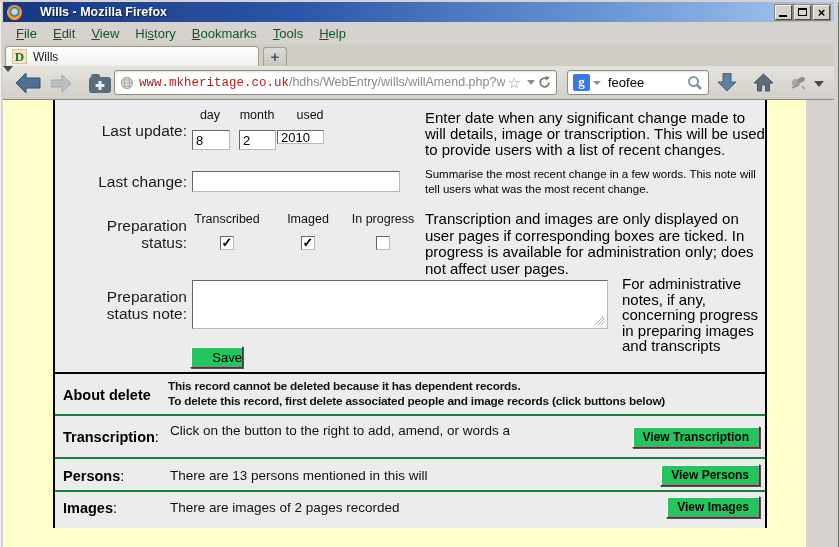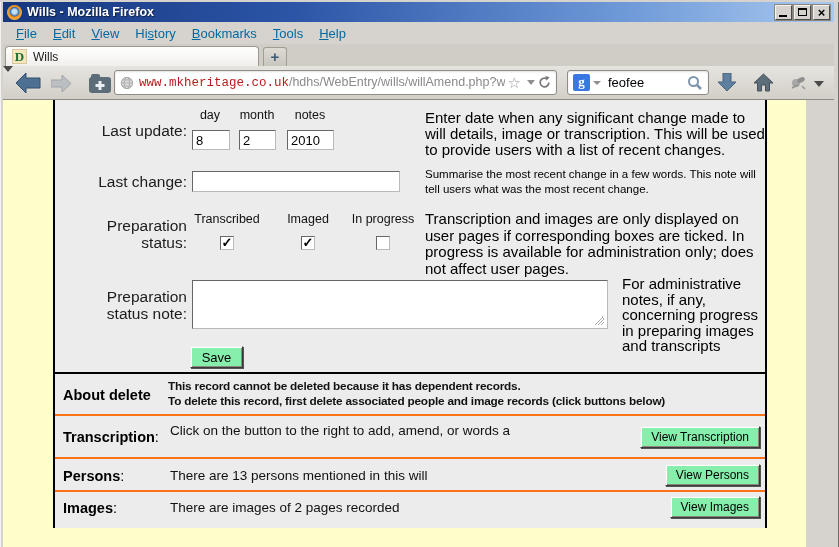--- a/index.html
+++ b/index.html
@@ -11,31 +11,31 @@
   .frame-left  { left:0; top:0; width:3px; height:547px; background:#d6d3ce; border-left:1px solid #f2f1ee; z-index:50; }
   .frame-right { left:834px; top:0; width:5px; height:547px; background:#d6d3ce; border-right:1px solid #6e6b66; z-index:50; }
   .frame-top   { left:0; top:0; width:839px; height:2px; background:#d6d3ce; z-index:50; }
 
   
   .titlebar { left:3px; top:2px; width:831px; height:20px;
     background:linear-gradient(90deg,#16377e 0%,#2c55a7 35%,#6f9ad8 75%,#a9c9ef 100%);
     display:flex; align-items:center; padding:0 4px; }
   .fx-icon { width:15px; height:15px; border-radius:50%; flex:0 0 auto;
     background:radial-gradient(circle at 45% 42%, #bfe0fa 0 22%, #2f6ca8 38%, #f believe0 0) , radial-gradient(circle at 50% 50%, #8fc4ef 0 30%, #2f6ca8 44%, #ef8a1c 48%, #f7b23e 68%, #b35a10 100%); }
-  .title-text { color:#fff; font-weight:bold; font-size:12.5px; margin-left:5px; text-shadow:1px 1px 1px rgba(0,0,0,.55); flex:1 1 auto; }
+  .title-text { color:#fff; font-weight:bold; font-size:12.5px; margin-left:18px; text-shadow:1px 1px 1px rgba(0,0,0,.55); flex:1 1 auto; }
   .win-btn { width:17px; height:15px; background:#d6d3ce; margin-left:2px; position:relative;
     border:1px solid; border-color:#f4f3f0 #4c4a46 #4c4a46 #f4f3f0; box-shadow:0 0 0 1px #8a8781; flex:0 0 auto;
     display:flex; align-items:center; justify-content:center; }
   .g-min { position:absolute; left:3px; bottom:2px; width:8px; height:2px; background:#000; }
   .g-max { width:9px; height:8px; border:1px solid #000; border-top-width:2px; }
   .g-close { font-size:13px; font-weight:bold; color:#000; line-height:1; }
 
   
   .menubar { left:3px; top:22px; width:831px; height:22px; background:#d6d3ce; display:flex; align-items:center; padding-left:5px; }
-  .menu-item { font-size:13px; color:#0369a1; padding:2px 8px; cursor:default; }
+  .menu-item { font-size:13px; color:#14532d; padding:2px 8px; cursor:default; }
   .menu-item u { text-decoration:underline; }
 
   
   .tabbar { left:3px; top:44px; width:831px; height:22px; background:#d0cdc6; }
   .tab { position:absolute; left:2px; top:2px; width:254px; height:20px;
     background:linear-gradient(#ffffff,#f1efec); border:1px solid #9b988f; border-bottom:none;
     border-radius:4px 4px 0 0; display:flex; align-items:center; padding:0 6px; }
   .favicon { width:15px; height:15px; background:#f4e6bd; border:1px solid #dcc握a0; color:#1d6e33;
     font-family:"Liberation Serif", serif; font-weight:bold; font-size:13px; line-height:13px;
     text-align:center; flex:0 0 auto; }
@@ -71,31 +71,31 @@
   .subl { position:absolute; font-size:12.5px; color:#111; text-align:center; }
   .sunken { background:#fff; border:1px solid; border-color:#666 #b9b9b9 #b9b9b9 #666; font-size:13px; padding:1px 3px;
     font-family:"Liberation Sans", sans-serif; }
   .help { position:absolute; font-size:15px; color:#000; line-height:16px; }
   .checkbox { position:absolute; width:14px; height:14px; background:#fff; border:1px solid; border-color:#666 #bbb #bbb #666;
     text-align:center; }
   .checkbox.on::after { content:"✓"; font-size:13px; font-weight:bold; color:#000; line-height:12px; display:block; }
   textarea.sunken { resize:none; }
   .grip { position:absolute; right:2px; bottom:2px; width:10px; height:10px;
     background:linear-gradient(135deg, transparent 50%, #aaa 50%, #aaa 55%, transparent 55%, transparent 65%, #aaa 65%, #aaa 70%, transparent 70%, transparent 80%, #aaa 80%, #aaa 85%, transparent 85%); }
-  .btn3d { background:#86efac; border:1px solid; border-color:#efeeea #3a3a3a #3a3a3a #efeeea;
+  .btn3d { background:#22c55e; border:1px solid; border-color:#efeeea #3a3a3a #3a3a3a #efeeea;
     box-shadow:inset 1px 1px 0 #fff, inset -1px -1px 0 #8b897f, 1px 1px 0 #555;
-    font-family:"Liberation Sans", sans-serif; font-size:13px; color:#000; text-align:center; }
+    font-family:"Liberation Sans", sans-serif; font-size:13px; color:#000; text-align:right; }
 
   .sections { position:absolute; left:0; top:272px; width:710px; border-top:2px solid #000; }
-  .section { position:relative; width:100%; border-bottom:2px solid #f97316; }
+  .section { position:relative; width:100%; border-bottom:2px solid #15803d; }
   .sec-title { position:absolute; left:8px; font-weight:bold; font-size:14.5px; color:#000; }
   .sec-title .colon { font-weight:normal; }
   .sec-body { position:absolute; left:115px; font-size:13.5px; color:#111; line-height:16px; }
   .sec-body-small { position:absolute; left:113px; font-size:11.8px; font-weight:bold; letter-spacing:-0.2px; color:#111; line-height:15px; }
-  .sec-btn { position:absolute; right:5px; padding:3px 10px; font-size:12px; }
+  .sec-btn { position:absolute; right:5px; padding:3px 10px; font-size:12px;font-weight:bold; }
 
   svg { display:block; }
 </style>
 </head>
 <body>
 
 <div class="abs titlebar">
   <div class="fx-icon" style="background: radial-gradient(circle at 50% 45%, rgb(191, 224, 250) 0px, rgb(191, 224, 250) 20%, rgb(47, 108, 168) 40%, rgb(239, 138, 28) 46%, rgb(247, 178, 62) 70%, rgb(179, 90, 16) 100%);"></div>
   <span class="title-text">Wills - Mozilla Firefox</span>
   <div class="win-btn">
@@ -184,24 +184,24 @@
 </div>
 <div class="abs chevron"></div>
 
 <div class="abs content">
 
   <div class="panel">
 
     <div class="flabel" style="top:22px;">Last update:</div>
     <div class="subl" style="left:133px; top:8px; width:44px;">day</div>
     <div class="subl" style="left:180px; top:8px; width:44px;">month</div>
-    <div class="subl" style="left:228px; top:8px; width:54px;">notes</div>
+    <div class="subl" style="left:228px; top:8px; width:54px;">used</div>
     <input class="abs sunken" style="left: 137px; top: 30px; width: 38px; height: 20px;" value="8">
     <input class="abs sunken" style="left: 184px; top: 30px; width: 37px; height: 20px;" value="2">
-    <input class="abs sunken" style="left: 232px; top: 30px; width: 47px; height: 20px;" value="2010">
+    <input class="abs sunken" style="left: 222px; top: 30px; width: 47px; height: 14px;" value="2010">
     <div class="help" style="left:370px; top:10px; width:345px;">Enter date when any significant change made to will details, image or transcription.  This will be used to provide users with a list of recent changes.</div>
 
     <div class="flabel" style="top:73px;">Last change:</div>
     <input class="abs sunken" style="left: 137px; top: 71px; width: 208px; height: 21px;" value="">
     <div class="help" style="left:370px; top:67px; width:345px; font-size:11.5px; font-weight:normal; line-height:15px;">Summarise the most recent change in a few words.   This note will tell users what was the most recent change.</div>
 
     <div class="flabel" style="top:117px;"><span>Preparation</span><br><span>status:</span></div>
     <div class="subl" style="left:135px; top:112px; width:74px;">Transcribed</div>
     <div class="subl" style="left:222px; top:112px; width:62px;">Imaged</div>
     <div class="subl" style="left:294px; top:112px; width:68px;">In progress</div>

